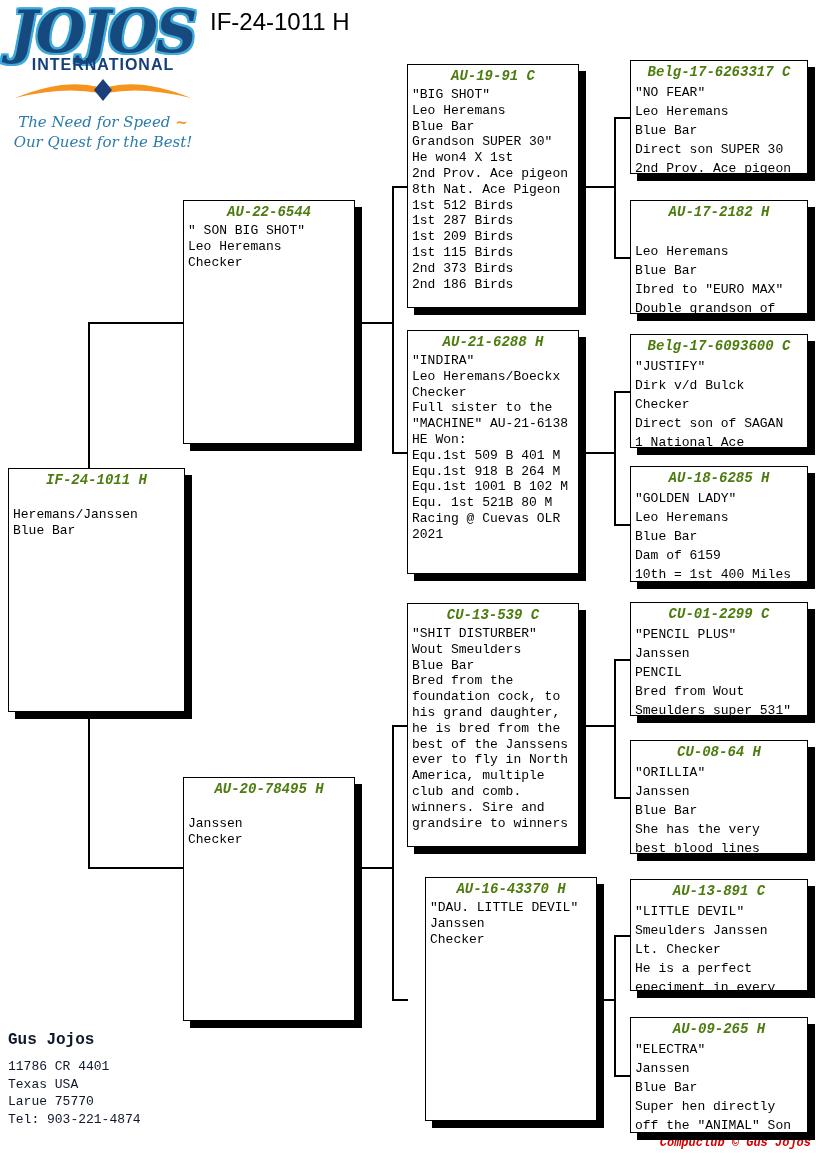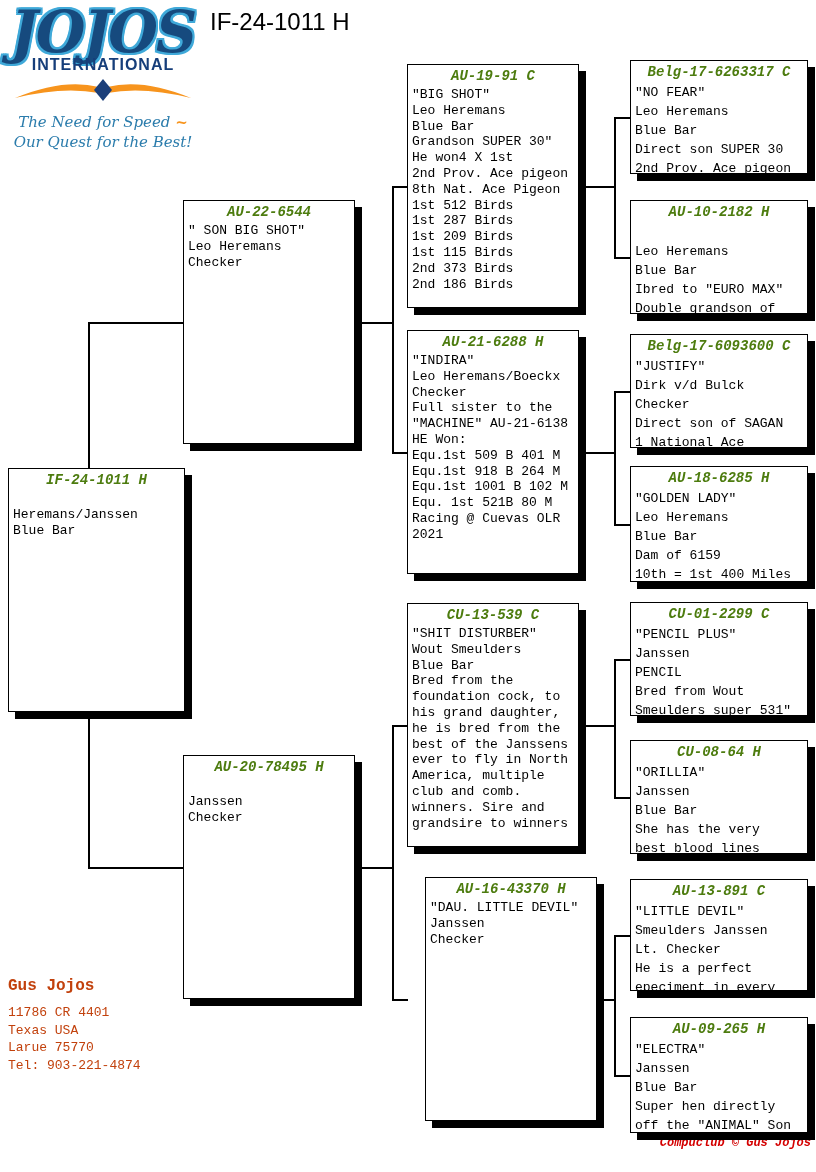--- a/index.html
+++ b/index.html
@@ -32,21 +32,21 @@
   .pbox-body{font-family:"Liberation Mono",monospace;font-size:13px;line-height:15.8px;
              color:#000;white-space:pre;padding-left:4px;padding-top:2px;}
   .pbox.small .pbox-body{line-height:19px;}
 
   
   .hline,.vline{position:absolute;background:#000;z-index:1;}
   .hline{height:1.5px;}
   .vline{width:1.5px;}
 
   
-  .contact{position:absolute;left:8px;top:976px;color:#c2410c;}
+  .contact{position:absolute;left:8px;top:1030px;color:#0f172a;}
   .contact-name{font-weight:bold;font-size:16px;line-height:20px;margin-bottom:8px;}
   .contact-line{font-size:13px;line-height:17.5px;}
   .credit{position:absolute;right:5px;top:1136px;font-style:italic;font-weight:bold;
           font-size:12px;color:#d40000;}
 </style>
 </head>
 <body>
 
 <div class="page">
 
@@ -108,21 +108,21 @@
 Heremans/Janssen
 Blue Bar</div>
   </div>
 
   <div class="pbox big" style="left:183px;top:200px;width:172px;height:244px;">
     <div class="pbox-title">AU-22-6544</div>
     <div class="pbox-body">" SON BIG SHOT"
 Leo Heremans
 Checker</div>
   </div>
-  <div class="pbox big" style="left:183px;top:755px;width:172px;height:244px;">
+  <div class="pbox big" style="left:183px;top:777px;width:172px;height:244px;">
     <div class="pbox-title">AU-20-78495 H</div>
     <div class="pbox-body">
 Janssen
 Checker</div>
   </div>
 
   <div class="pbox big" style="left:407px;top:64px;width:172px;height:244px;">
     <div class="pbox-title">AU-19-91 C</div>
     <div class="pbox-body">"BIG SHOT"
 Leo Heremans
@@ -178,21 +178,21 @@
 
   <div class="pbox small" style="left:630px;top:60px;width:178px;height:114px;">
     <div class="pbox-title">Belg-17-6263317 C</div>
     <div class="pbox-body">"NO FEAR"
 Leo Heremans
 Blue Bar
 Direct son SUPER 30
 2nd Prov. Ace pigeon</div>
   </div>
   <div class="pbox small" style="left:630px;top:200px;width:178px;height:114px;">
-    <div class="pbox-title">AU-10-2182 H</div>
+    <div class="pbox-title">AU-17-2182 H</div>
     <div class="pbox-body">
 Leo Heremans
 Blue Bar
 Ibred to "EURO MAX"
 Double grandson of</div>
   </div>
   <div class="pbox small" style="left:630px;top:334px;width:178px;height:114px;">
     <div class="pbox-title">Belg-17-6093600 C</div>
     <div class="pbox-body">"JUSTIFY"
 Dirk v/d Bulck

